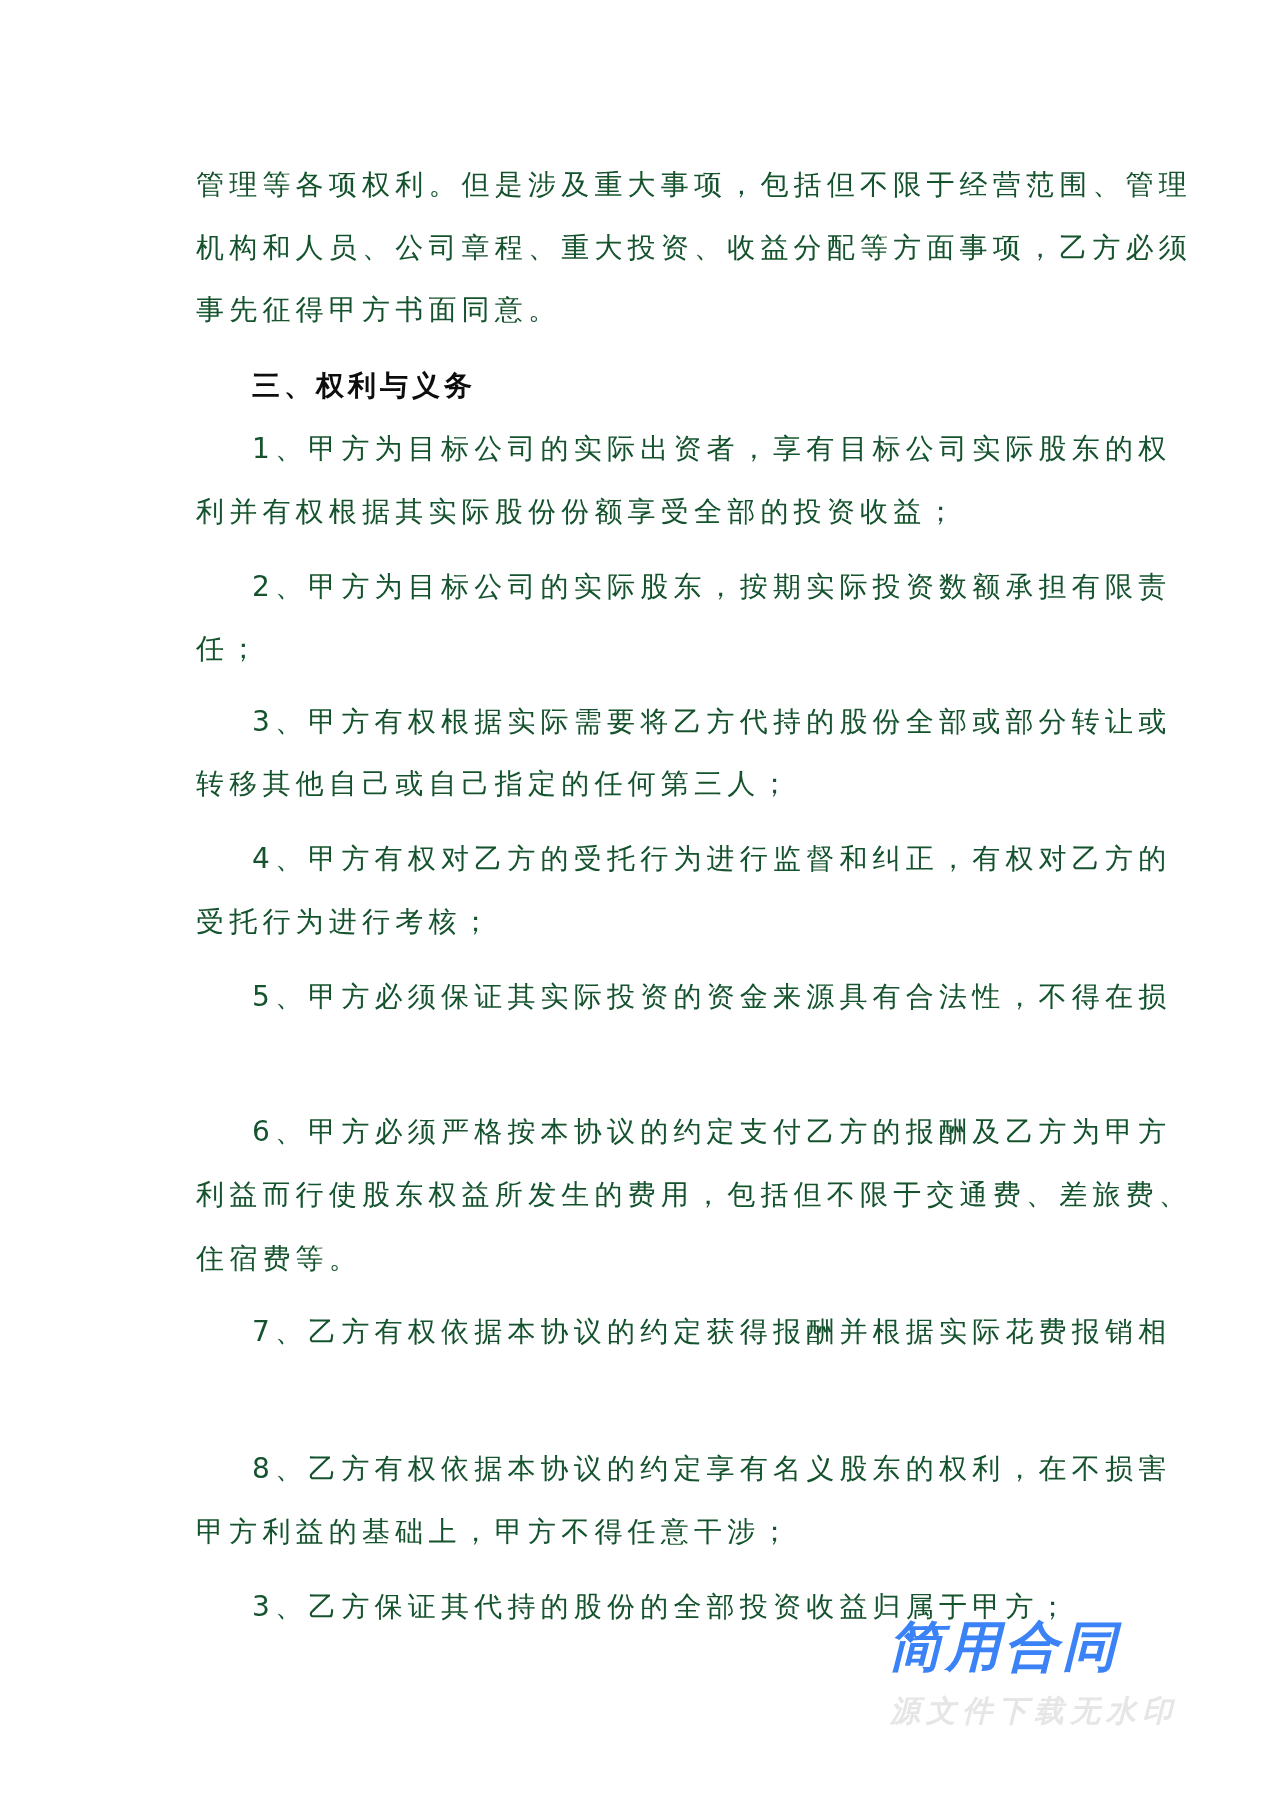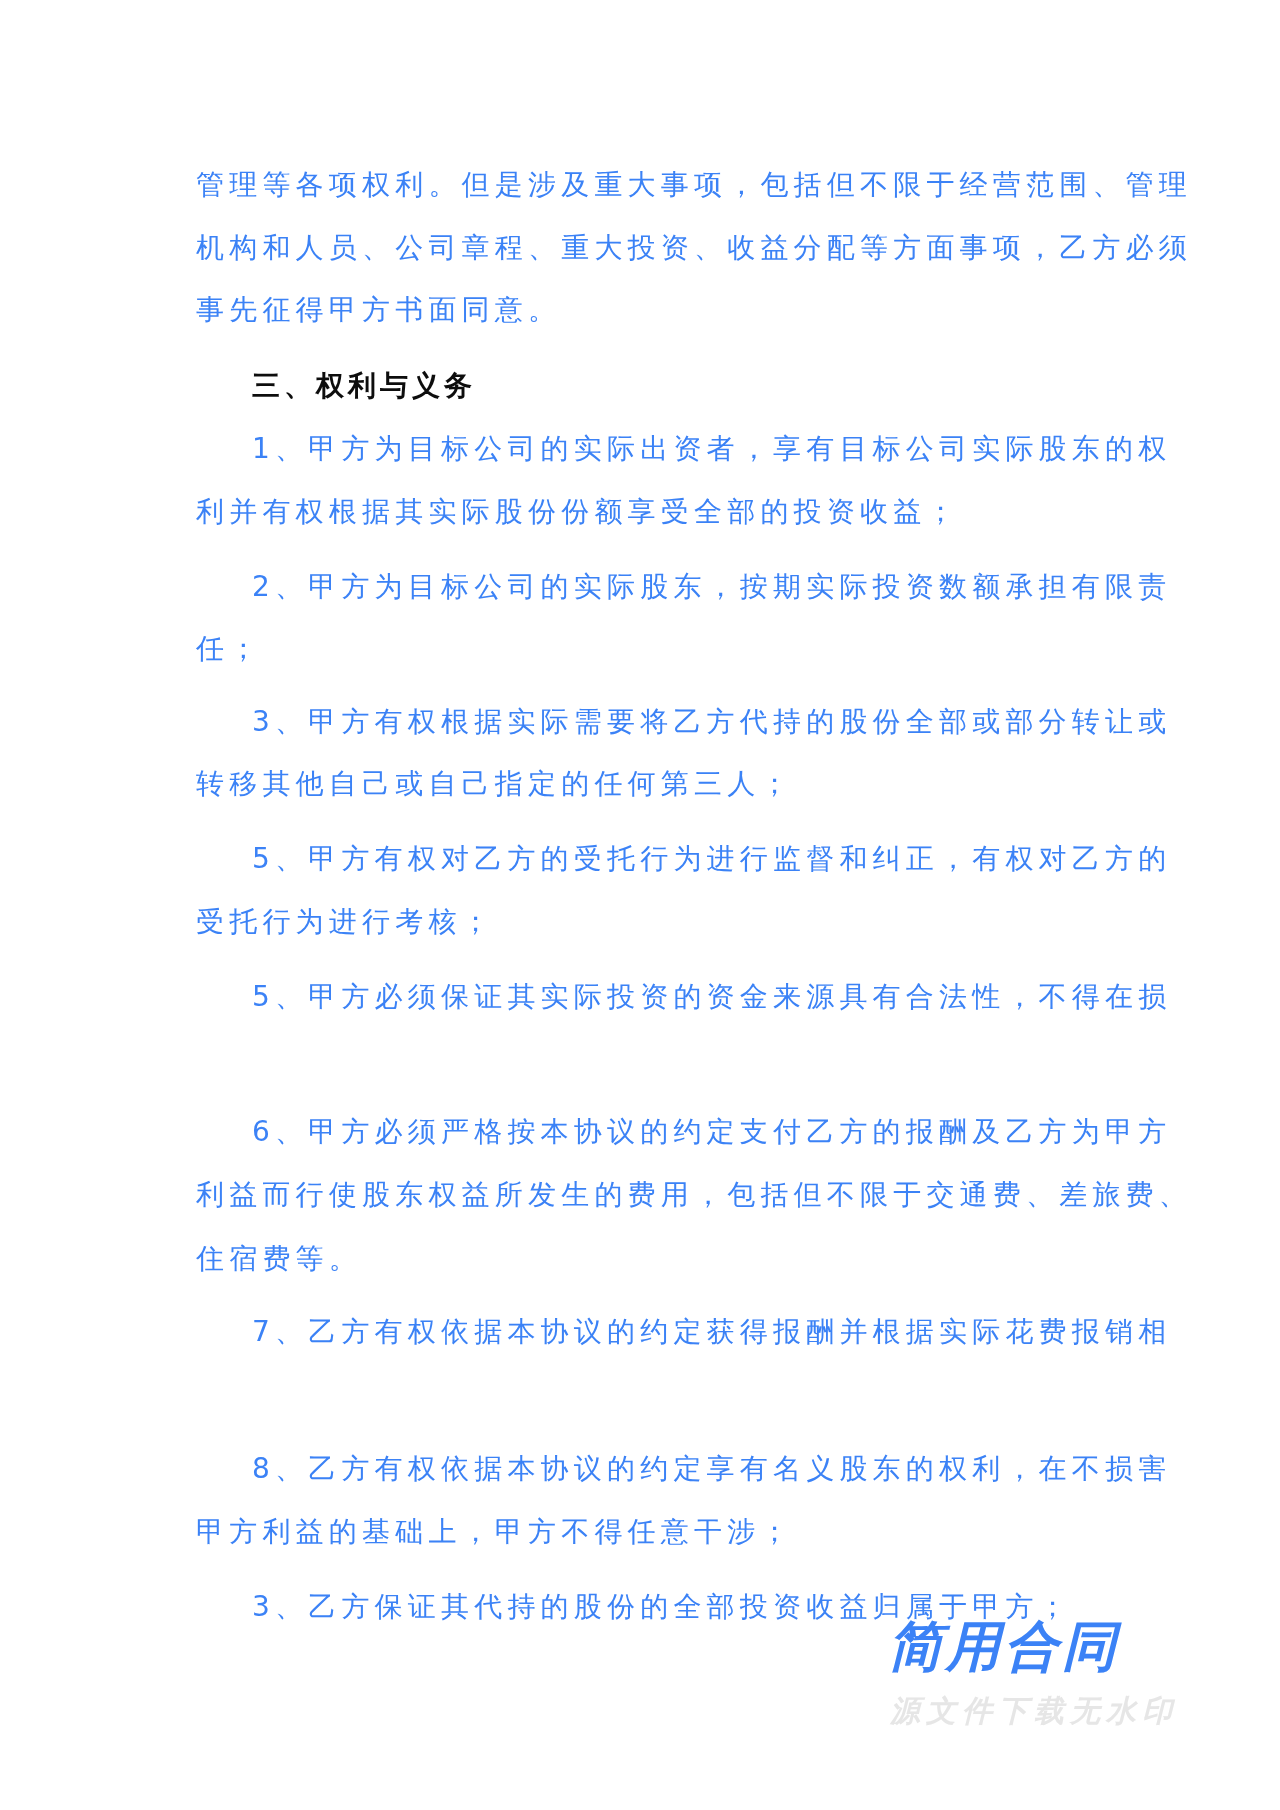--- a/index.html
+++ b/index.html
@@ -23,21 +23,21 @@
     }
     .line {
       position: absolute;
       left: 196px;
       width: 900px;
       font-size: 28px;
       line-height: 36px;
       height: 36px;
       white-space: nowrap;
       letter-spacing: 5.2px;
-      color: #3b82f6;
+      color: #14532d;
     }
     .line.indent { left: 252px; }
     .line.heading {
       left: 252px;
       font-weight: bold;
       letter-spacing: 4px;
       color: #0d0d0d;
     }
     .watermark {
       position: absolute;
@@ -82,21 +82,21 @@
 
   <div class="line indent" style="top:431px">1、甲方为目标公司的实际出资者，享有目标公司实际股东的权</div>
   <div class="line" style="top:494px">利并有权根据其实际股份份额享受全部的投资收益；</div>
 
   <div class="line indent" style="top:569px">2、甲方为目标公司的实际股东，按期实际投资数额承担有限责</div>
   <div class="line" style="top:631px">任；</div>
 
   <div class="line indent" style="top:704px">3、甲方有权根据实际需要将乙方代持的股份全部或部分转让或</div>
   <div class="line" style="top:766px">转移其他自己或自己指定的任何第三人；</div>
 
-  <div class="line indent" style="top:841px">5、甲方有权对乙方的受托行为进行监督和纠正，有权对乙方的</div>
+  <div class="line indent" style="top:841px">4、甲方有权对乙方的受托行为进行监督和纠正，有权对乙方的</div>
   <div class="line" style="top:904px">受托行为进行考核；</div>
 
   <div class="line indent" style="top:979px">5、甲方必须保证其实际投资的资金来源具有合法性，不得在损</div>
 
   <div class="line indent" style="top:1114px">6、甲方必须严格按本协议的约定支付乙方的报酬及乙方为甲方</div>
   <div class="line" style="top:1177px">利益而行使股东权益所发生的费用，包括但不限于交通费、差旅费、</div>
   <div class="line" style="top:1241px">住宿费等。</div>
 
   <div class="line indent" style="top:1314px">7、乙方有权依据本协议的约定获得报酬并根据实际花费报销相</div>
 

